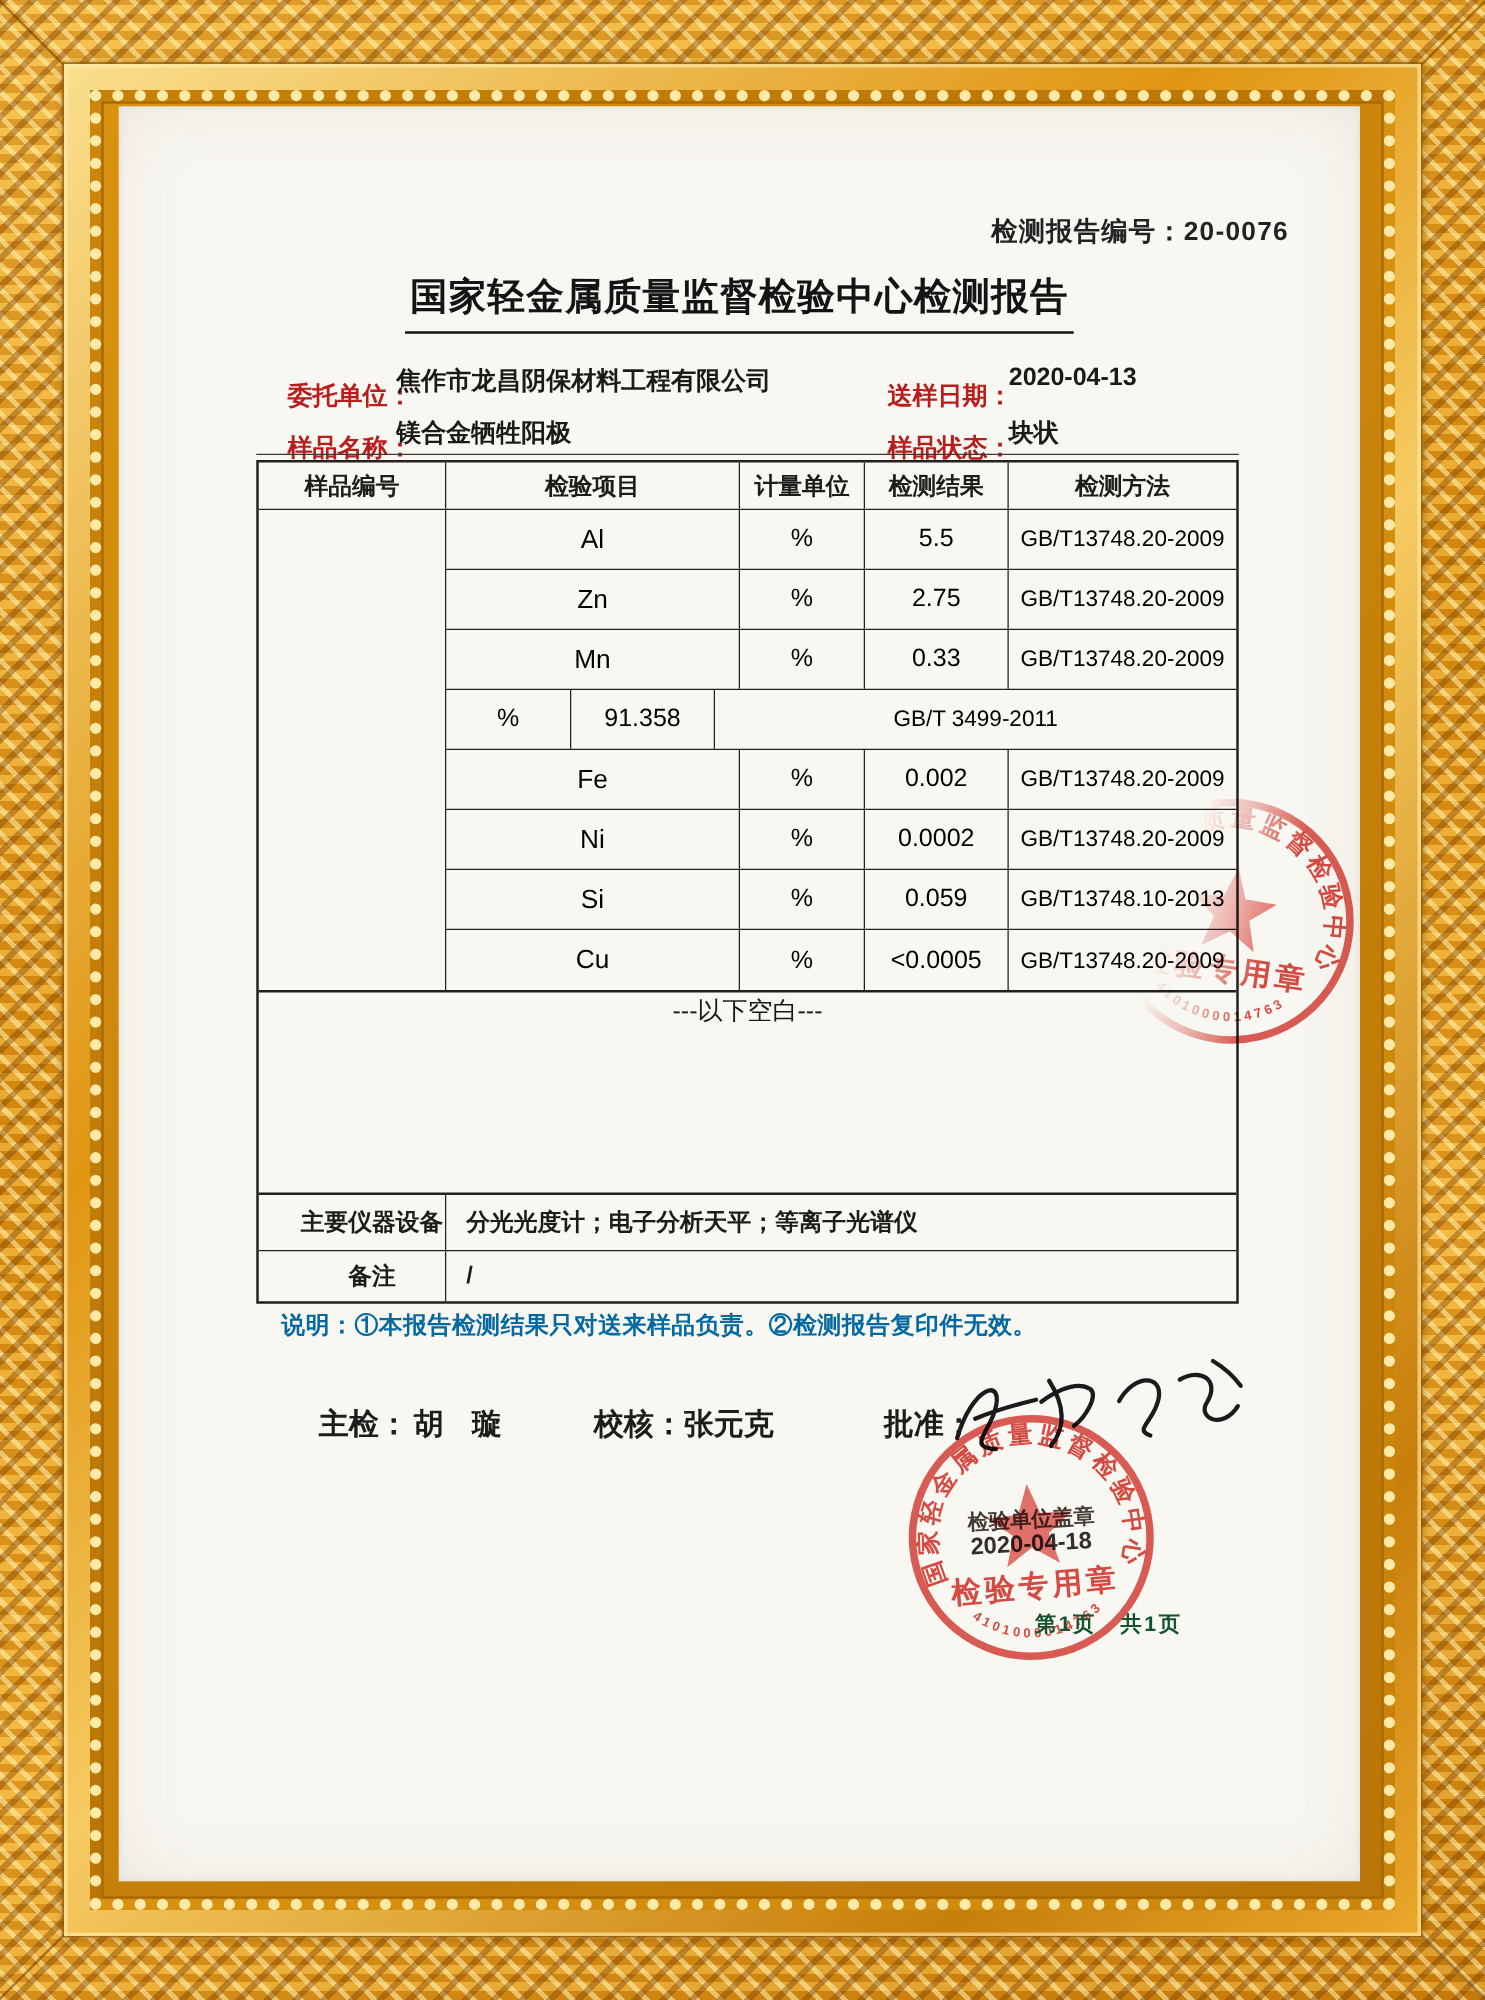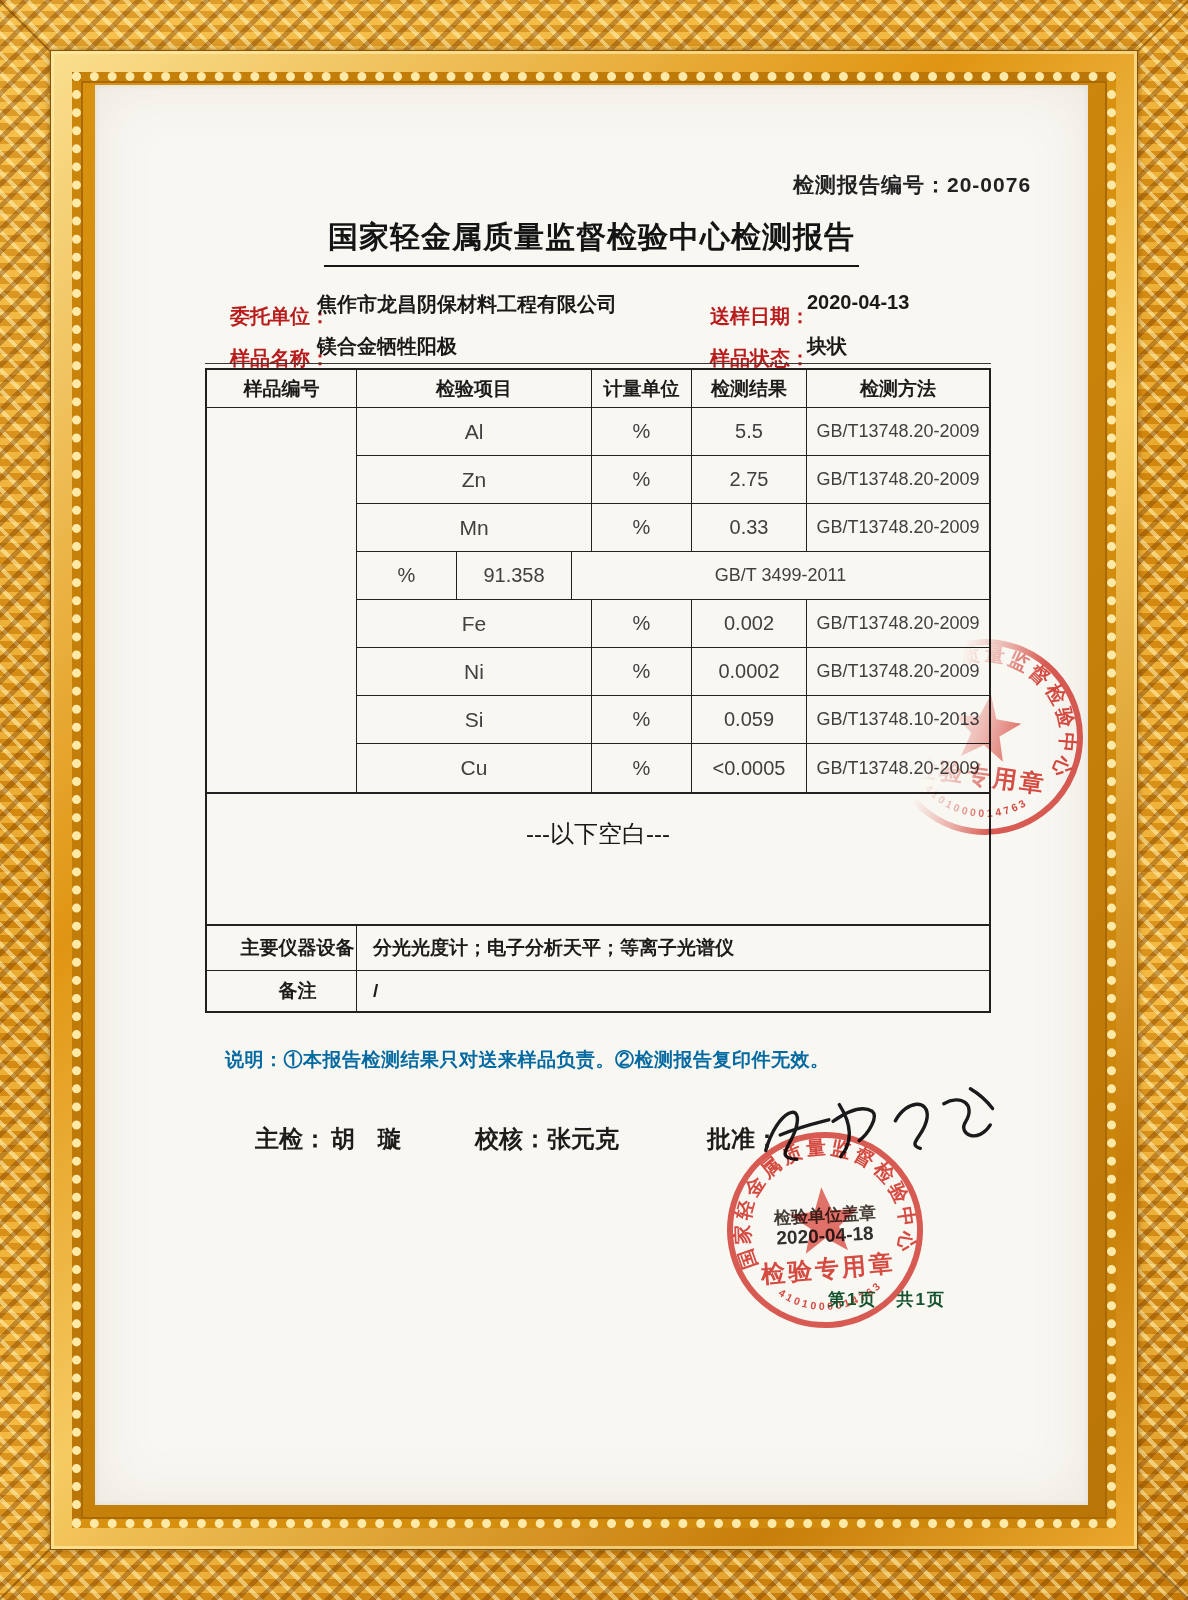--- a/index.html
+++ b/index.html
@@ -59,25 +59,25 @@
   .rt::before{ content:""; position:absolute; left:-2.4px; right:-2.4px; top:-7px; border-top:1.5px solid #3a3835; }
   .rt-head{ display:flex; height:38px; border-bottom:1.6px solid #23211f; }
   .hc{ display:flex; align-items:center; justify-content:center; font-size:19px; font-weight:700; border-right:1.6px solid #23211f; }
   .hc:last-child{ border-right:none; }
   .w1{ width:150px; } .w2{ width:235px; } .w3{ width:100px; } .w4{ width:115px; } .w5{ width:181px; flex:1; }
   .rt-body{ display:flex; border-bottom:2.2px solid #23211f; }
   .sample-col{ width:150px; border-right:1.6px solid #23211f; }
   .rows{ flex:1; display:flex; flex-direction:column; }
   .row{ display:flex; height:48px; border-bottom:1.6px solid #23211f; }
   .row:last-child{ border-bottom:none; }
-  .cell{ display:flex; align-items:center; justify-content:center; border-right:1.6px solid #23211f; font-size:20px; color:#404040; }
+  .cell{ display:flex; align-items:center; justify-content:center; border-right:1.6px solid #23211f; font-size:20px; color:#000000; }
   .cell:last-child{ border-right:none; }
   .cell.item{ font-size:21px; }
   .cell.method{ font-size:18px; letter-spacing:0; }
-  .rt-blank{ height:132px; border-bottom:2.2px solid #23211f; text-align:center; padding-top:24px; font-size:24px; color:#1a1918; }
+  .rt-blank{ height:162px; border-bottom:2.2px solid #23211f; text-align:center; padding-top:1px; font-size:20px; color:#1a1918; }
   .kv{ display:flex; }
   .kv .lab{ width:150px; display:flex; align-items:center; justify-content:center; font-size:19px; font-weight:700; border-right:1.6px solid #23211f;padding-left:32px; }
   .kv .val{ flex:1; display:flex; align-items:center; padding-left:16px; font-size:19px; font-weight:700; }
   .inst{ height:45px; border-bottom:1.6px solid #23211f; }
   .remark{ height:40px; }
 
   .note-line{ top:962px; left:130px; font-size:19px; font-weight:700; color:#0369a1; letter-spacing:.5px; }
 
   
   .sig-row{ top:1038px; font-size:24px; font-weight:700; }

